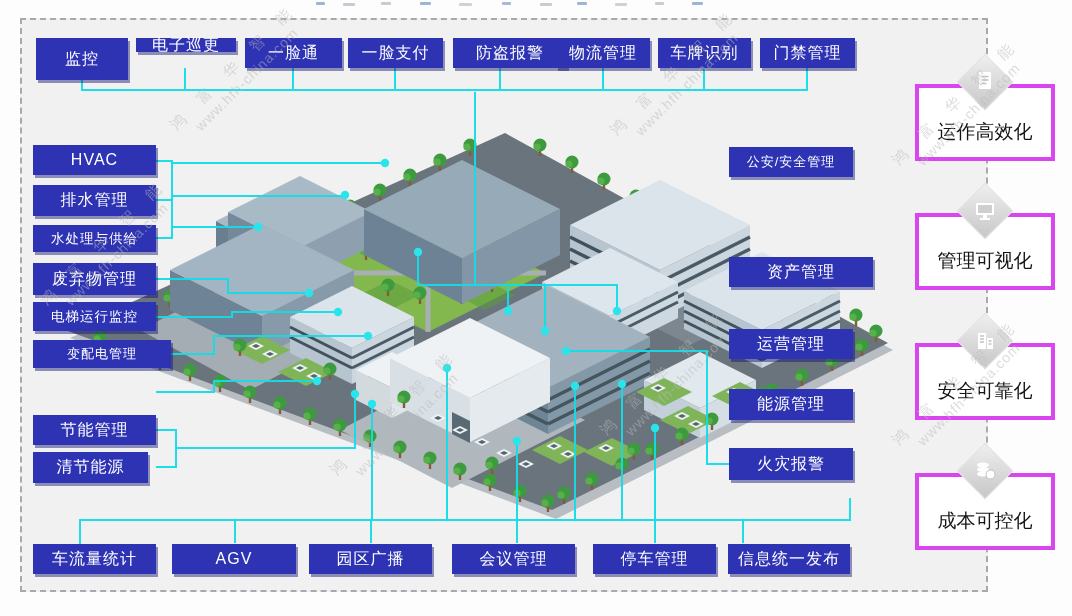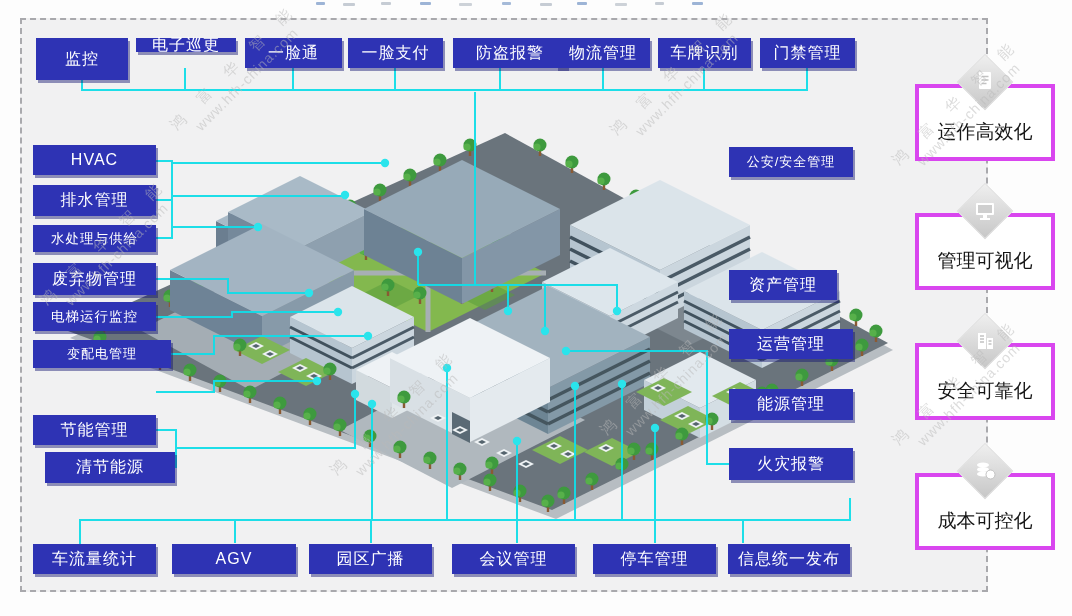--- a/index.html
+++ b/index.html
@@ -329,24 +329,24 @@
   <div class="mod" style="left:658px;top:38px;width:93px;height:30px;">车牌识别</div>
   <div class="mod" style="left:760px;top:38px;width:95px;height:30px;">门禁管理</div>
 
   <div class="mod" style="left:33px;top:145px;width:123px;height:30px;">HVAC</div>
   <div class="mod" style="left:33px;top:185px;width:123px;height:31px;">排水管理</div>
   <div class="mod sm" style="left:33px;top:225px;width:123px;height:27px;">水处理与供给</div>
   <div class="mod" style="left:33px;top:263px;width:123px;height:32px;">废弃物管理</div>
   <div class="mod sm" style="left:33px;top:302px;width:123px;height:29px;">电梯运行监控</div>
   <div class="mod md" style="left:33px;top:340px;width:138px;height:28px;">变配电管理</div>
   <div class="mod" style="left:33px;top:415px;width:123px;height:30px;">节能管理</div>
-  <div class="mod" style="left:33px;top:452px;width:130px;height:31px;margin-left:12px;">清节能源</div>
+  <div class="mod" style="left:33px;top:452px;width:115px;height:31px;">清节能源</div>
 
   <div class="mod md" style="left:729px;top:147px;width:124px;height:30px;">公安/安全管理</div>
-  <div class="mod" style="left:729px;top:270px;width:108px;height:30px;">资产管理</div>
+  <div class="mod" style="left:729px;top:257px;width:144px;height:30px;">资产管理</div>
   <div class="mod" style="left:729px;top:329px;width:124px;height:30px;">运营管理</div>
   <div class="mod" style="left:729px;top:389px;width:124px;height:31px;">能源管理</div>
   <div class="mod" style="left:729px;top:448px;width:124px;height:32px;">火灾报警</div>
 
   <div class="mod" style="left:33px;top:544px;width:123px;height:30px;">车流量统计</div>
   <div class="mod" style="left:172px;top:544px;width:124px;height:30px;">AGV</div>
   <div class="mod" style="left:309px;top:544px;width:123px;height:30px;">园区广播</div>
   <div class="mod" style="left:452px;top:544px;width:123px;height:30px;">会议管理</div>
   <div class="mod" style="left:593px;top:544px;width:123px;height:30px;">停车管理</div>
   <div class="mod" style="left:728px;top:544px;width:122px;height:30px;">信息统一发布</div>

